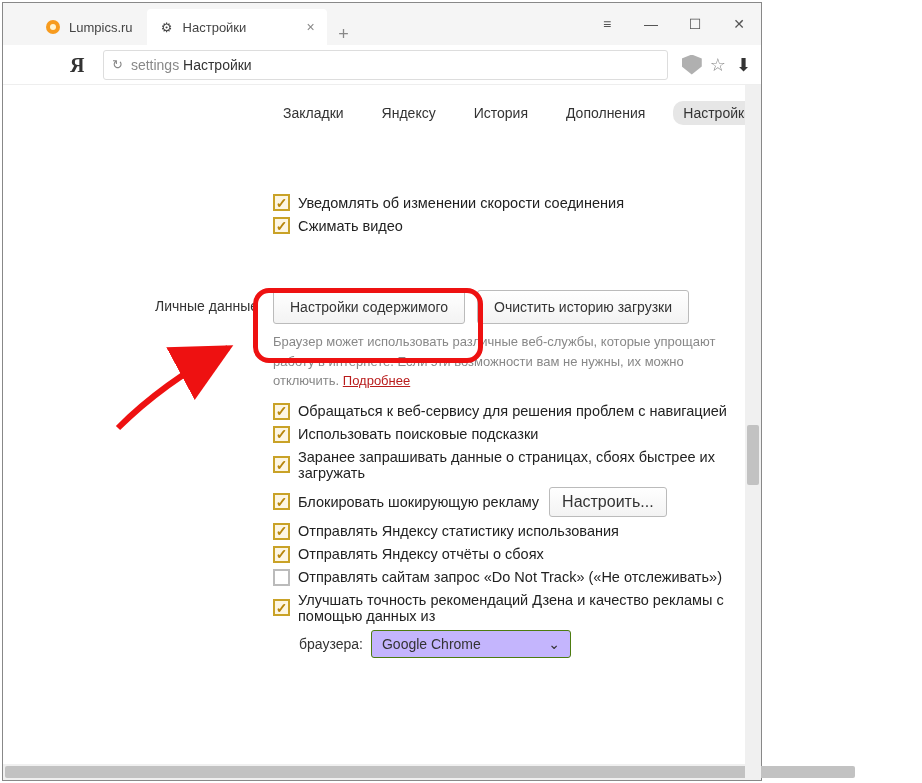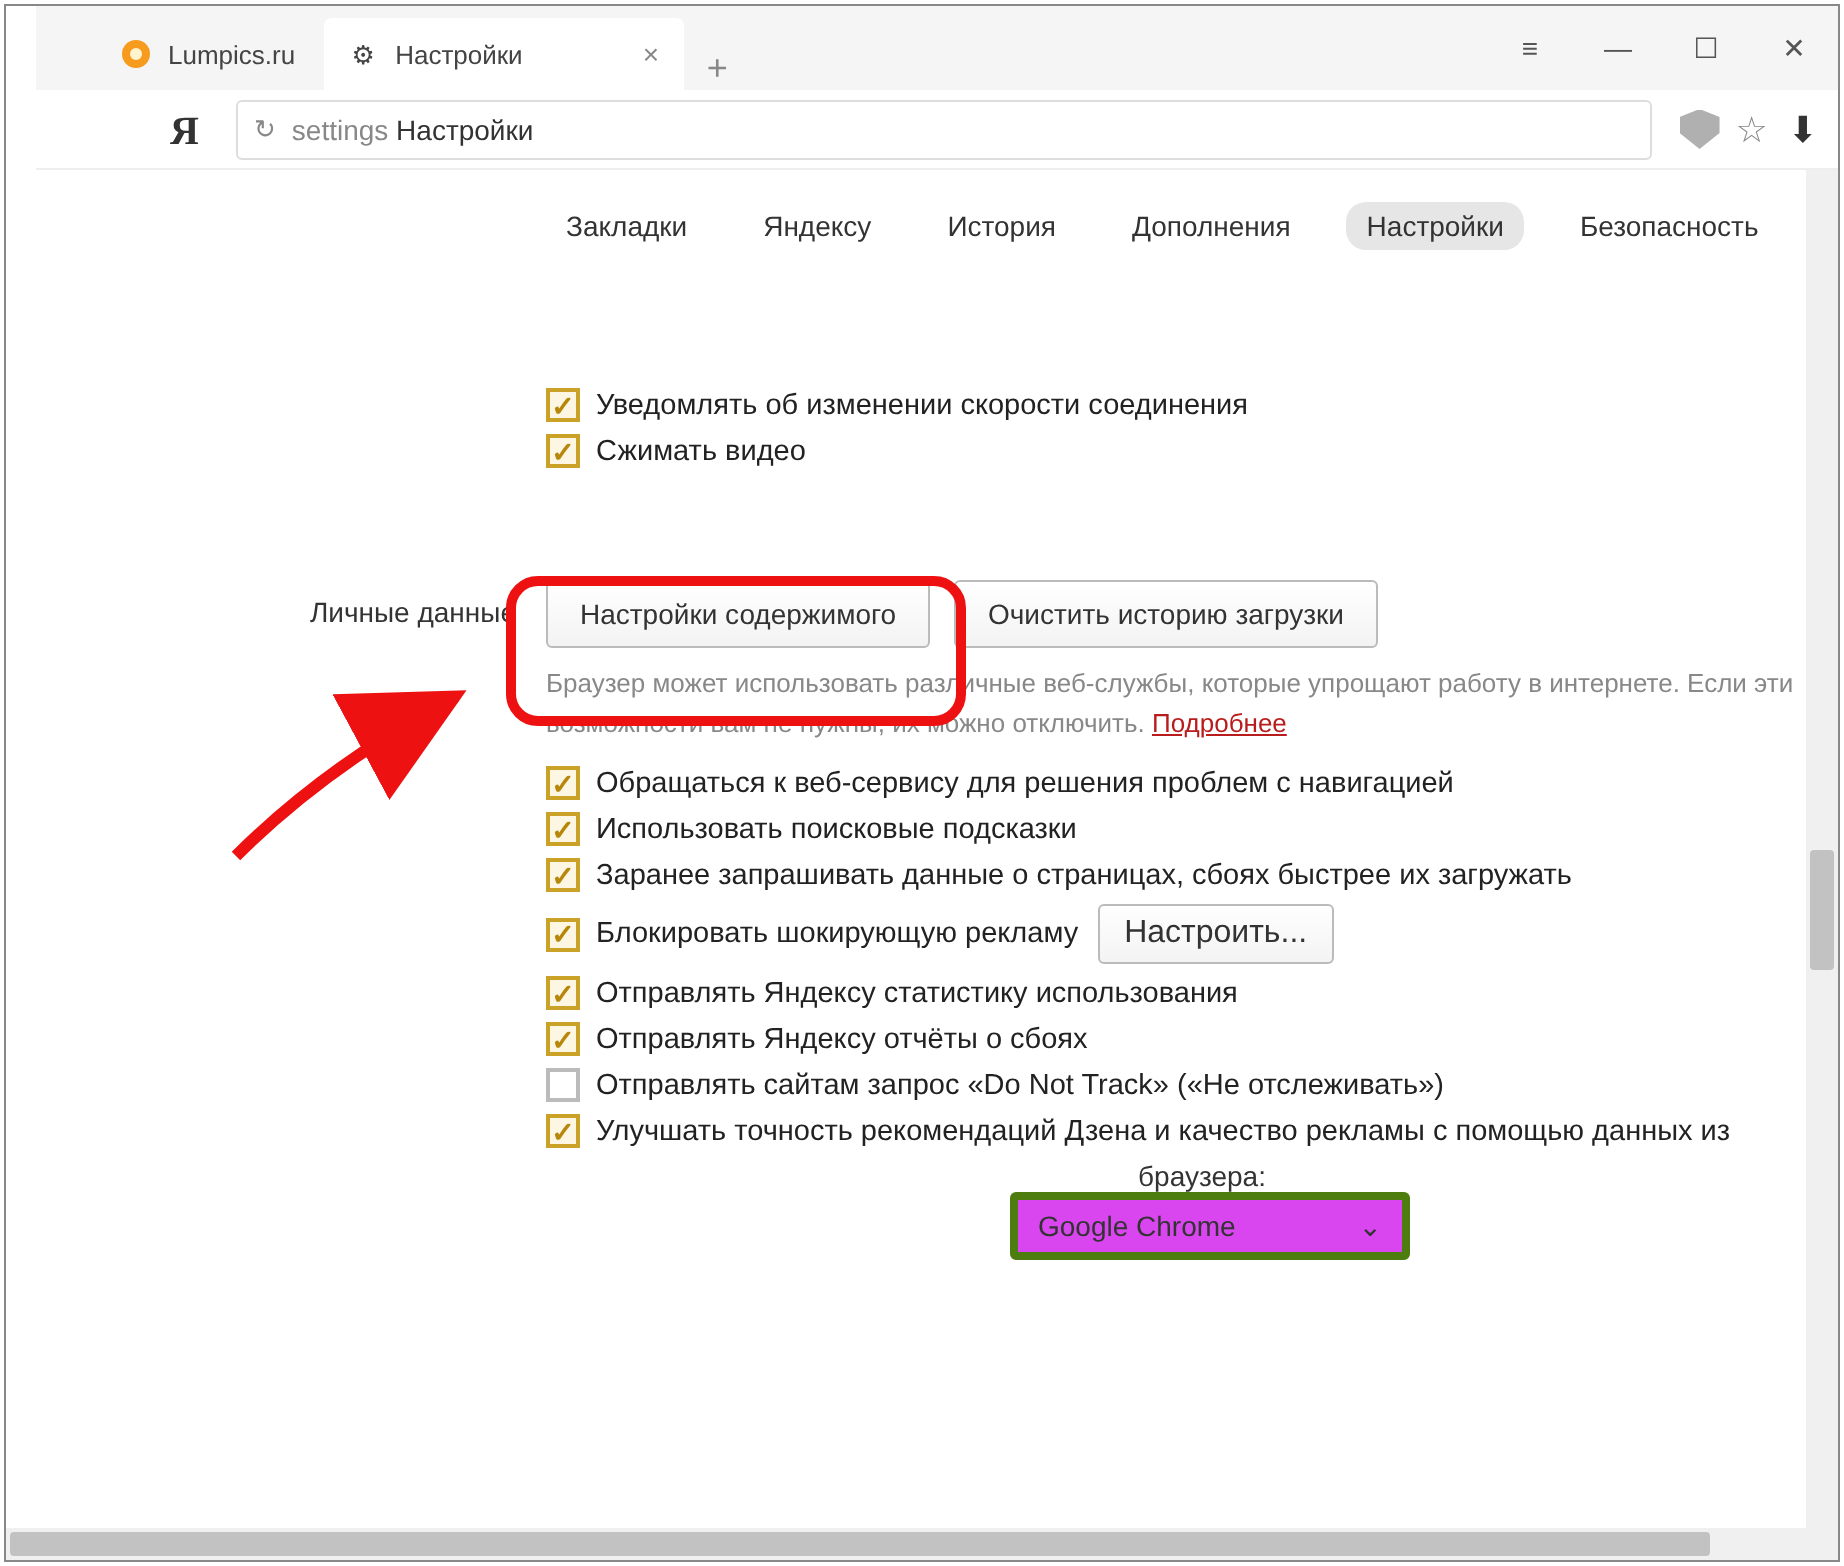--- a/index.html
+++ b/index.html
@@ -1,18 +1,18 @@
 <!DOCTYPE html>
 <html><head>
 <meta charset="utf-8">
 <style>
 * { box-sizing: border-box; margin: 0; padding: 0; }
 body { font-family: Arial, sans-serif; font-size: 14px; color: #333; background: #fff; width: 922px; height: 783px; overflow: hidden; position: relative; }
 
-.window { width: 918px; height: 779px; border: 1px solid #888; position: relative; background: #fff; margin: 2px; padding-left: 15px; }
+.window { width: 760px; height: 779px; border: 1px solid #888; position: relative; background: #fff; margin: 2px; }
 
 .titlebar { height: 42px; background: #f5f5f5; display: flex; align-items: stretch; position: relative; }
 .tabs-area { display: flex; align-items: flex-end; height: 42px; flex: 1; padding-left: 30px; padding-top: 6px; }
 .tab { display: flex; align-items: center; height: 36px; padding: 0 12px; border-top-left-radius: 4px; border-top-right-radius: 4px; background: #fff; margin-right: 2px; font-size: 13px; color: #444; position: relative; }
 .tab.inactive { background: #f5f5f5; }
 .tab-icon { width: 16px; height: 16px; margin-right: 8px; display: inline-flex; align-items: center; justify-content: center; }
 .tab-close { margin-left: 10px; color: #888; font-size: 14px; cursor: pointer; }
 .new-tab { width: 30px; display: flex; align-items: center; justify-content: center; color: #888; font-size: 18px; cursor: pointer; }
 .window-controls { display: flex; align-items: center; }
 .wc-btn { width: 44px; height: 42px; display: flex; align-items: center; justify-content: center; color: #555; cursor: pointer; }
@@ -45,29 +45,29 @@
 
 .btn { display: inline-block; padding: 8px 16px; border: 1px solid #bbb; background: linear-gradient(#fff,#f3f3f3); border-radius: 3px; font-size: 14px; color: #333; cursor: pointer; margin-right: 8px; text-align: center; }
 .btn.small { padding: 5px 12px; font-size: 16px; }
 
 .note { font-size: 13px; color: #888; margin: 8px 0 12px 0; line-height: 1.5; }
 .note a { color: #b91c1c; text-decoration: underline; }
 
 .highlight-red { position: absolute; border: 5px solid #e11; border-radius: 16px; pointer-events: none; }
 .arrow-red { position: absolute; pointer-events: none; }
 
-.select { display: inline-flex; align-items: center; border: 4px solid #4d7c0f; border-radius: 3px; padding: 5px 10px; background: #d946ef; font-size: 14px; min-width: 200px; justify-content: space-between; margin-left: 8px; }
+.select { display: inline-flex; align-items: center; border: 1px solid #4d7c0f; border-radius: 3px; padding: 5px 10px; background: #c4b5fd; font-size: 14px; min-width: 200px; justify-content: space-between; margin-left: 8px; }
 
 .vscroll { position: absolute; right: 0; top: 82px; bottom: 16px; width: 16px; background: #f0f0f0; }
 .vthumb { position: absolute; left: 2px; width: 12px; background: #c2c2c2; border-radius: 2px; }
 .hscroll { position: absolute; left: 0; right: 16px; bottom: 0; height: 16px; background: #f0f0f0; }
 .hthumb { position: absolute; top: 2px; height: 12px; background: #c2c2c2; border-radius: 2px; }
 .corner { position: absolute; right: 0; bottom: 0; width: 16px; height: 16px; background: #f0f0f0; }
 
-.indent { margin-left: 26px; display: flex; align-items: center; flex-direction: column; }
+.indent { margin-left: 26px; display: flex; align-items: center; }
 </style>
 </head>
 <body>
 
 <div class="window">
 
   <div class="titlebar">
     <div class="tabs-area">
       <div class="tab inactive">
         <span class="tab-icon">

